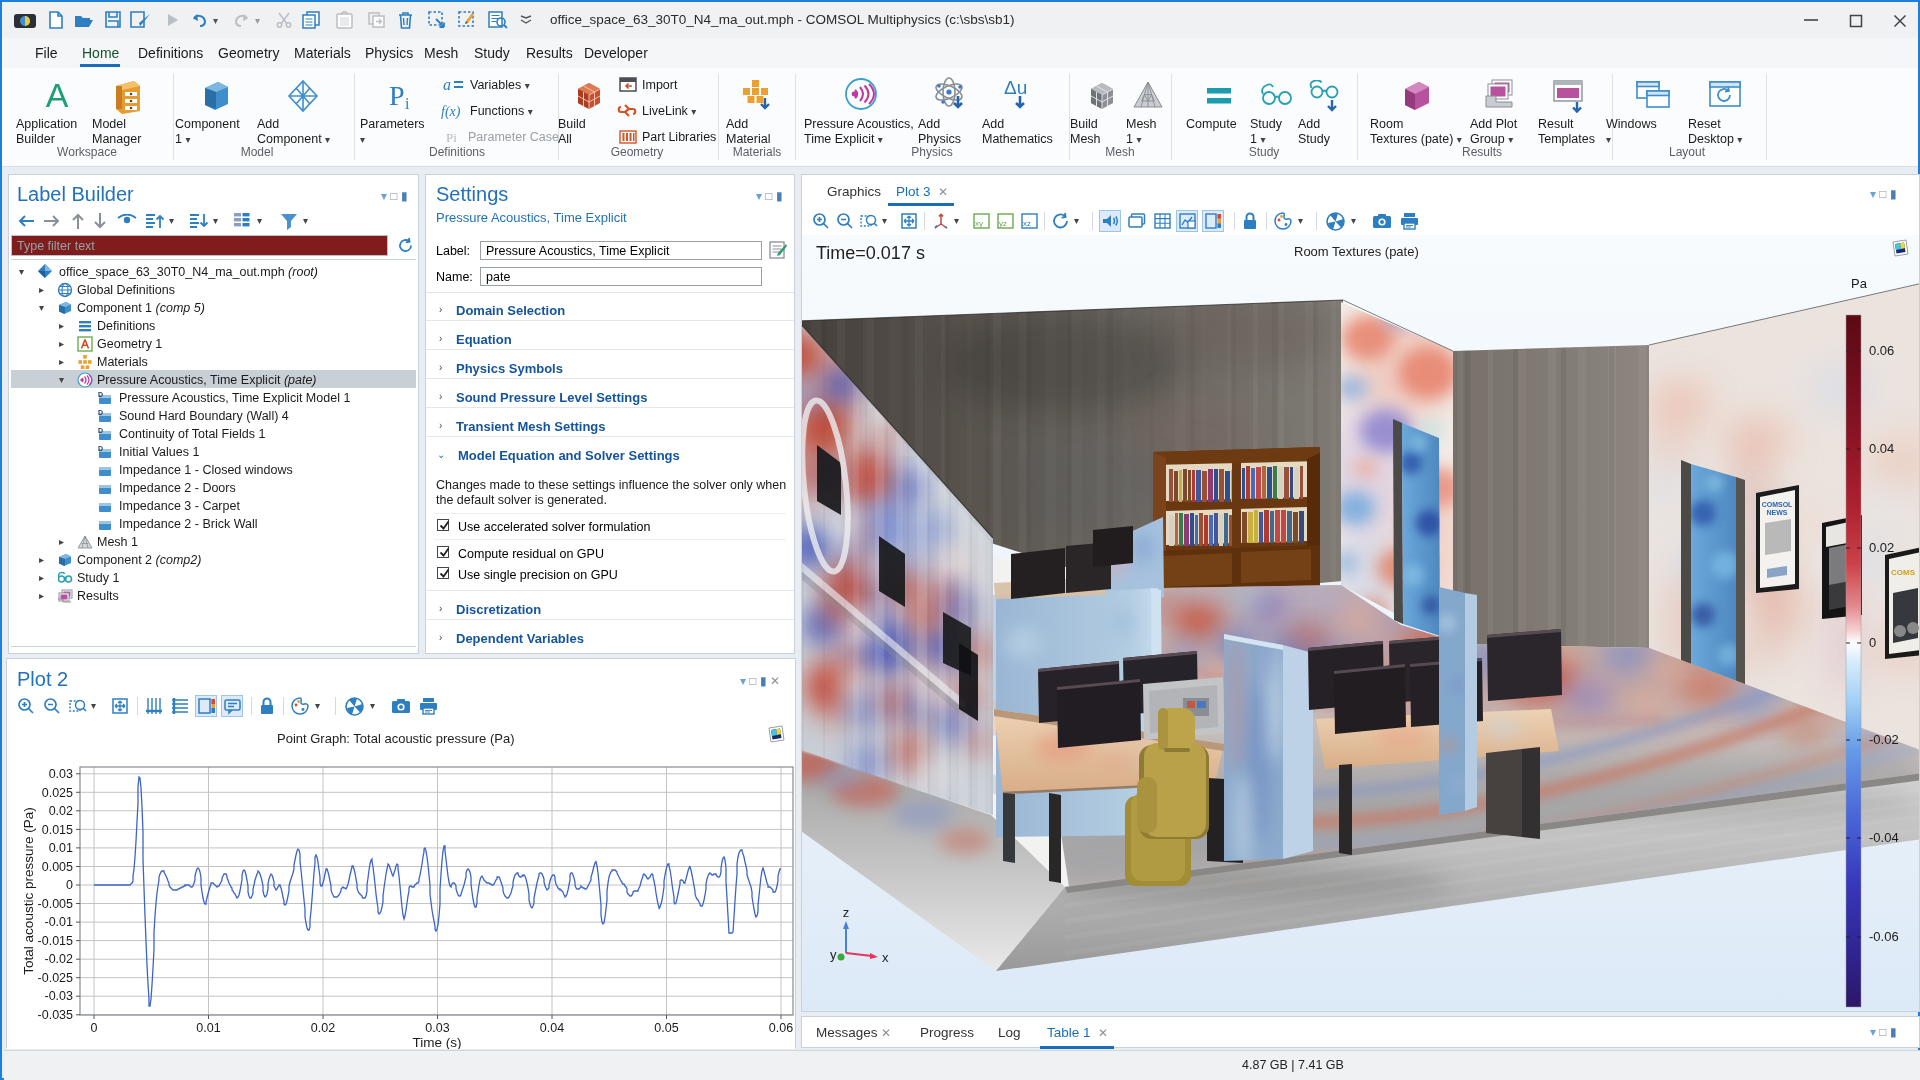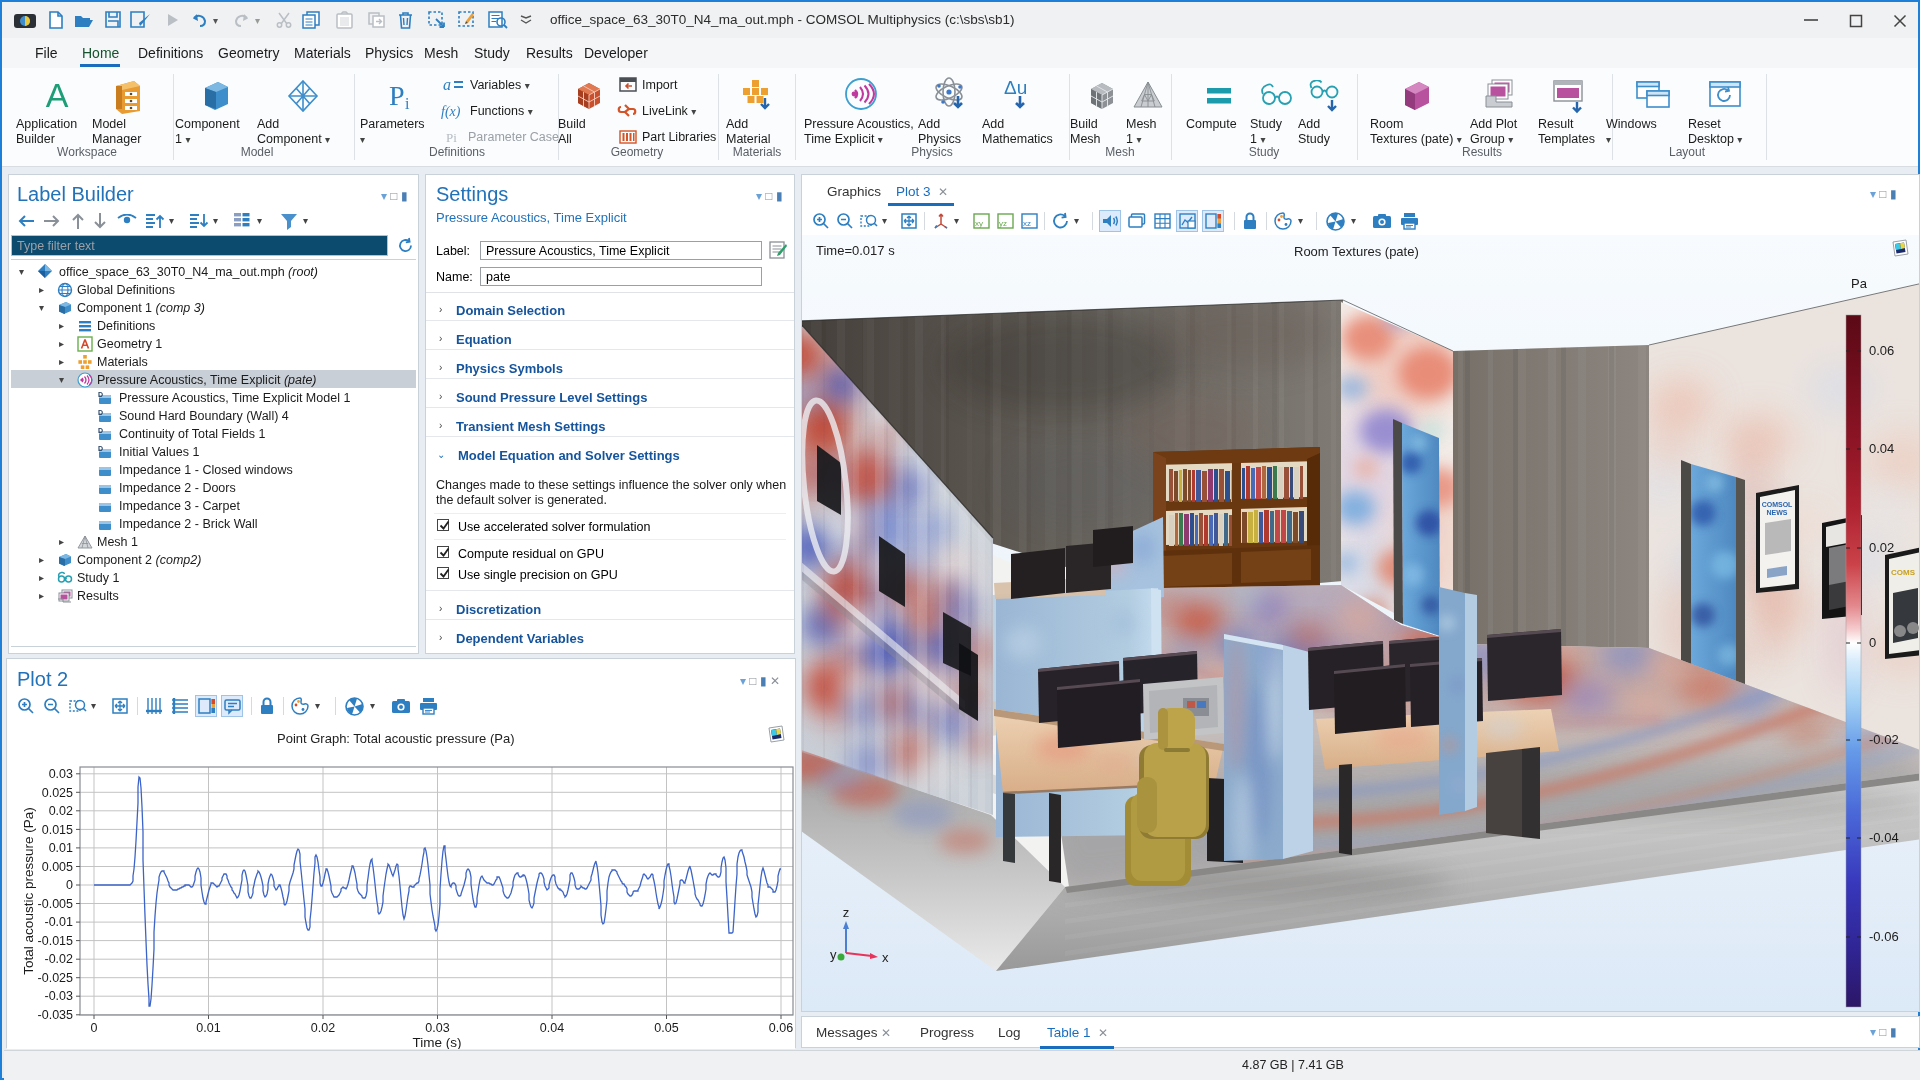--- a/index.html
+++ b/index.html
@@ -417,21 +417,21 @@
               <rect x="9.5" y="6" width="7" height="3.4" fill="#2e7fc1"></rect>
               <rect x="9.5" y="11" width="7" height="3.4" fill="#2e7fc1"></rect>
             </g>
           </svg>
   <span class="abs chev" style="left:240px;top:4px">▾</span>
   <svg class="abs" style="left:262px;top:1px" width="20" height="20" viewBox="0 0 20 20">
             <path d="M2 2 L18 2 L12 9 L12 15 L8 18 L8 9 Z" fill="#4a90cc"></path>
           </svg>
   <span class="abs chev" style="left:286px;top:4px">▾</span>
  </div>
- <div class="abs" style="left:2px;top:60px;width:377px;height:21px;border:1px solid #b9c0c7;background:#0c4a6e">
+ <div class="abs" style="left:2px;top:60px;width:377px;height:21px;border:1px solid #b9c0c7;background:#7f1d1d">
           <span style="color:#9aa0a6;font-size:12.5px;position:absolute;left:5px;top:3px">Type filter text</span>
         </div>
  <svg class="abs" style="left:388px;top:62px" width="17" height="17" viewBox="0 0 17 17">
           <path d="M14 8.5 a5.5 5.5 0 1 1 -2 -4.2 M12 1 L12.6 4.8 L8.8 5.4" fill="none" stroke="#2e7fc1" stroke-width="1.8"></path>
         </svg>
  <div id="tree" class="abs" style="left:2px;top:84px;width:405px;height:388px;border:1px solid #c9d1d9;border-left:none;border-right:none;background:#fff">
 <div class="treerow" style="left:0;top:2px;width:405px;height:18px">
             <span class="chev abs" style="left:8px;top:4px">▾</span>
             <svg class="abs" style="left:26px;top:1px" width="16" height="16" viewBox="0 0 16 16">
               <path d="M8 1 L15 8 L8 15 L1 8 Z" fill="#2e7fc1"></path>
@@ -449,21 +449,21 @@
             </svg>
             <span class="abs" style="left:66px;top:3px">Global Definitions</span>
           </div>
 <div class="treerow" style="left:0;top:38px">
             <span class="chev abs" style="left:28px;top:4px">▾</span>
             <svg class="abs" style="left:46px;top:2px" width="16" height="16" viewBox="0 0 16 16">
               <path d="M2 5 L9 2 L14 4.5 L14 11 L7 14 L2 11.5 Z" fill="#3e8ecc"></path>
               <path d="M2 5 L9 2 L14 4.5 L8 7 Z" fill="#7db8e2"></path>
               <path d="M2 5 L8 7 L8 14 L2 11.5 Z" fill="#2a6ea6"></path>
             </svg>
-            <span class="abs" style="left:66px;top:3px">Component 1 <i>(comp 3)</i></span>
+            <span class="abs" style="left:66px;top:3px">Component 1 <i>(comp 5)</i></span>
           </div>
 <div class="treerow" style="left:0;top:56px">
             <span class="chev abs" style="left:48px;top:4px">▸</span>
             <svg class="abs" style="left:66px;top:2px" width="16" height="16" viewBox="0 0 16 16">
               <g fill="#2e7fc1">
                 <rect x="2" y="3" width="12" height="2.4"></rect>
                 <rect x="2" y="7" width="12" height="2.4"></rect>
                 <rect x="2" y="11" width="12" height="2.4"></rect>
               </g>
             </svg>
@@ -1486,21 +1486,21 @@
             <text x="1067" y="509" font-size="13" fill="#1b1b1b" font-family="Liberation Sans">-0.02</text>
             <line x1="1044" y1="603" x2="1048" y2="603" stroke="#222" stroke-width="1"></line>
             <line x1="1055" y1="603" x2="1059" y2="603" stroke="#222" stroke-width="1"></line>
             <text x="1067" y="607" font-size="13" fill="#1b1b1b" font-family="Liberation Sans">-0.04</text>
             <line x1="1044" y1="702" x2="1048" y2="702" stroke="#222" stroke-width="1"></line>
             <line x1="1055" y1="702" x2="1059" y2="702" stroke="#222" stroke-width="1"></line>
             <text x="1067" y="706" font-size="13" fill="#1b1b1b" font-family="Liberation Sans">-0.06</text>
             <text x="1049" y="53" font-size="13" fill="#1b1b1b" font-family="Liberation Sans">Pa</text>
           </svg>
         </div>
- <div class="abs" style="left:14px;top:68px;font-size:13px;color:#222">Time=0.017 s</div>
+ <div class="abs" style="left:14px;top:68px;font-size:18px;color:#222">Time=0.017 s</div>
  <div class="abs" style="left:492px;top:69px;font-size:13px;color:#222">Room Textures (pate)</div>
  <svg class="abs" style="left:1089px;top:64px" width="19" height="18" viewBox="0 0 19 18">
           <path d="M2 3 L15 1 L17 15 L4 17 Z" fill="#fff" stroke="#9aa0a6"></path>
           <path d="M4 5 L13 3.5 L14.5 13 L5.5 14.5 Z" fill="#1a2a6a"></path>
           <path d="M4 5 L9 4.2 L10 10 L5 11 Z" fill="#3ec8e8"></path>
           <path d="M9 4.2 L13 3.5 L14 9 L10 10 Z" fill="#e8d83e"></path>
         </svg>
 </div>
 
 <div class="panel" id="btabs" style="left:799px;top:1014px;width:1119px;height:32px">

